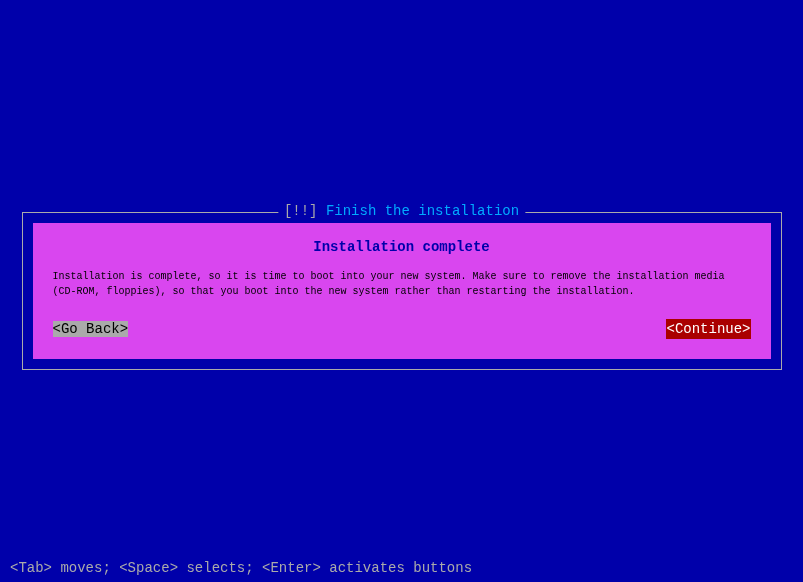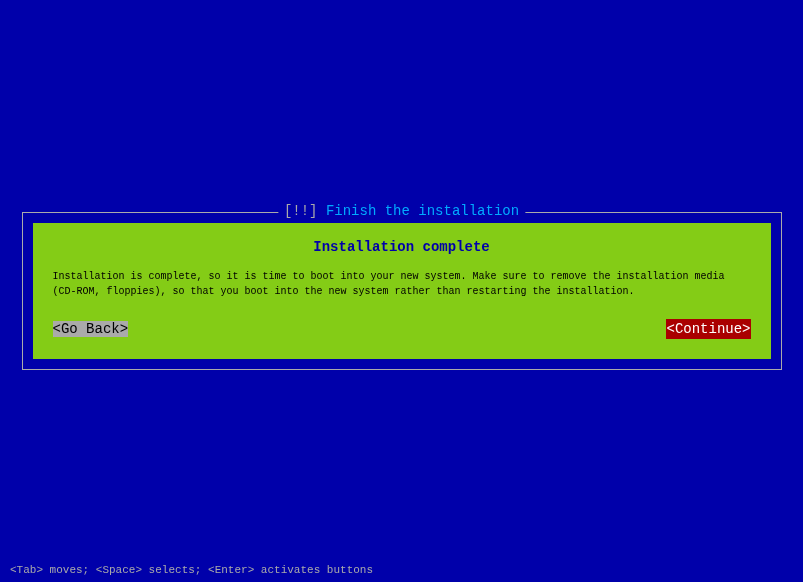--- a/index.html
+++ b/index.html
@@ -50,21 +50,21 @@
     .dialog-title-bar .title-brackets {
       color: #AAAAAA;
     }
 
     .dialog-title-bar .title-text {
       color: #00AAFF;
     }
 
     .dialog-inner {
       margin: 10px;
-      background-color: #84cc16;
+      background-color: #d946ef;
       padding: 16px 20px 20px 20px;
       color: #000000;
     }
 
     .dialog-subtitle {
       text-align: center;
       color: #0000AA;
       font-size: 14px;
       margin-bottom: 14px;
       font-weight: bold;
@@ -102,21 +102,21 @@
       font-size: 14px;
       cursor: pointer;
       padding: 2px 0;
     }
 
     .status-bar {
       position: absolute;
       bottom: 6px;
       left: 10px;
       color: #AAAAAA;
-      font-size: 11px;
+      font-size: 14px;
     }
   </style>
 </head>
 <body>
 
 <div class="screen">
 
   <div class="dialog-outer">
     <div class="dialog-title-bar">
       <span class="title-brackets">[!!]</span>

